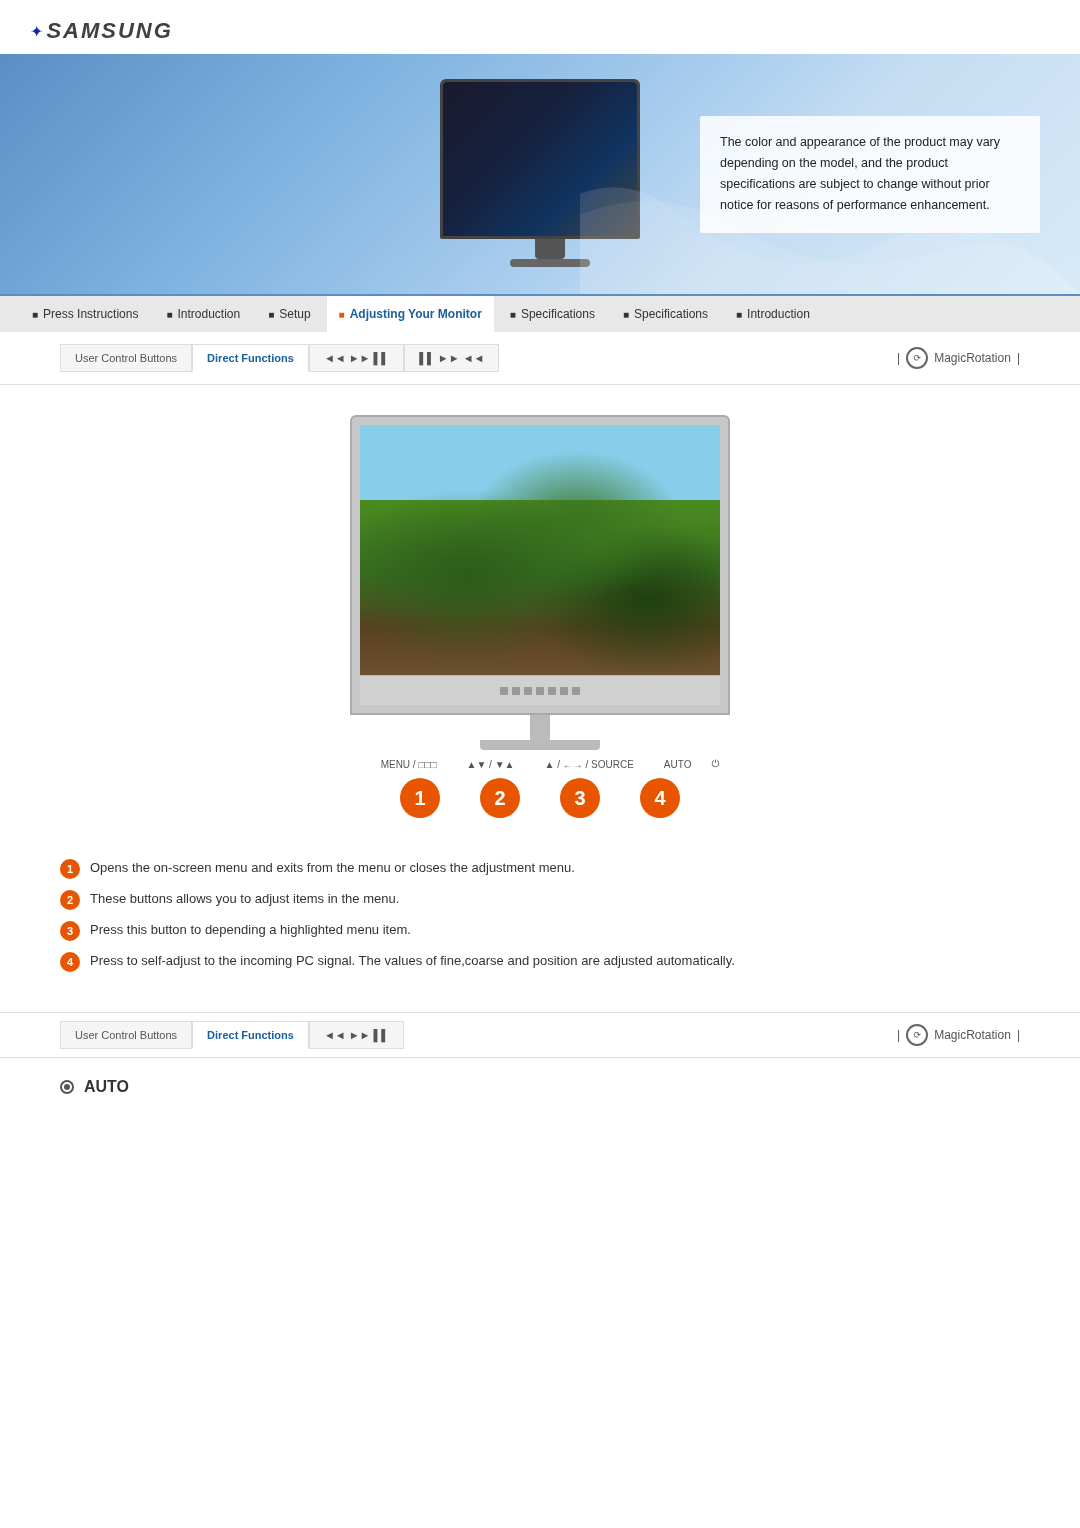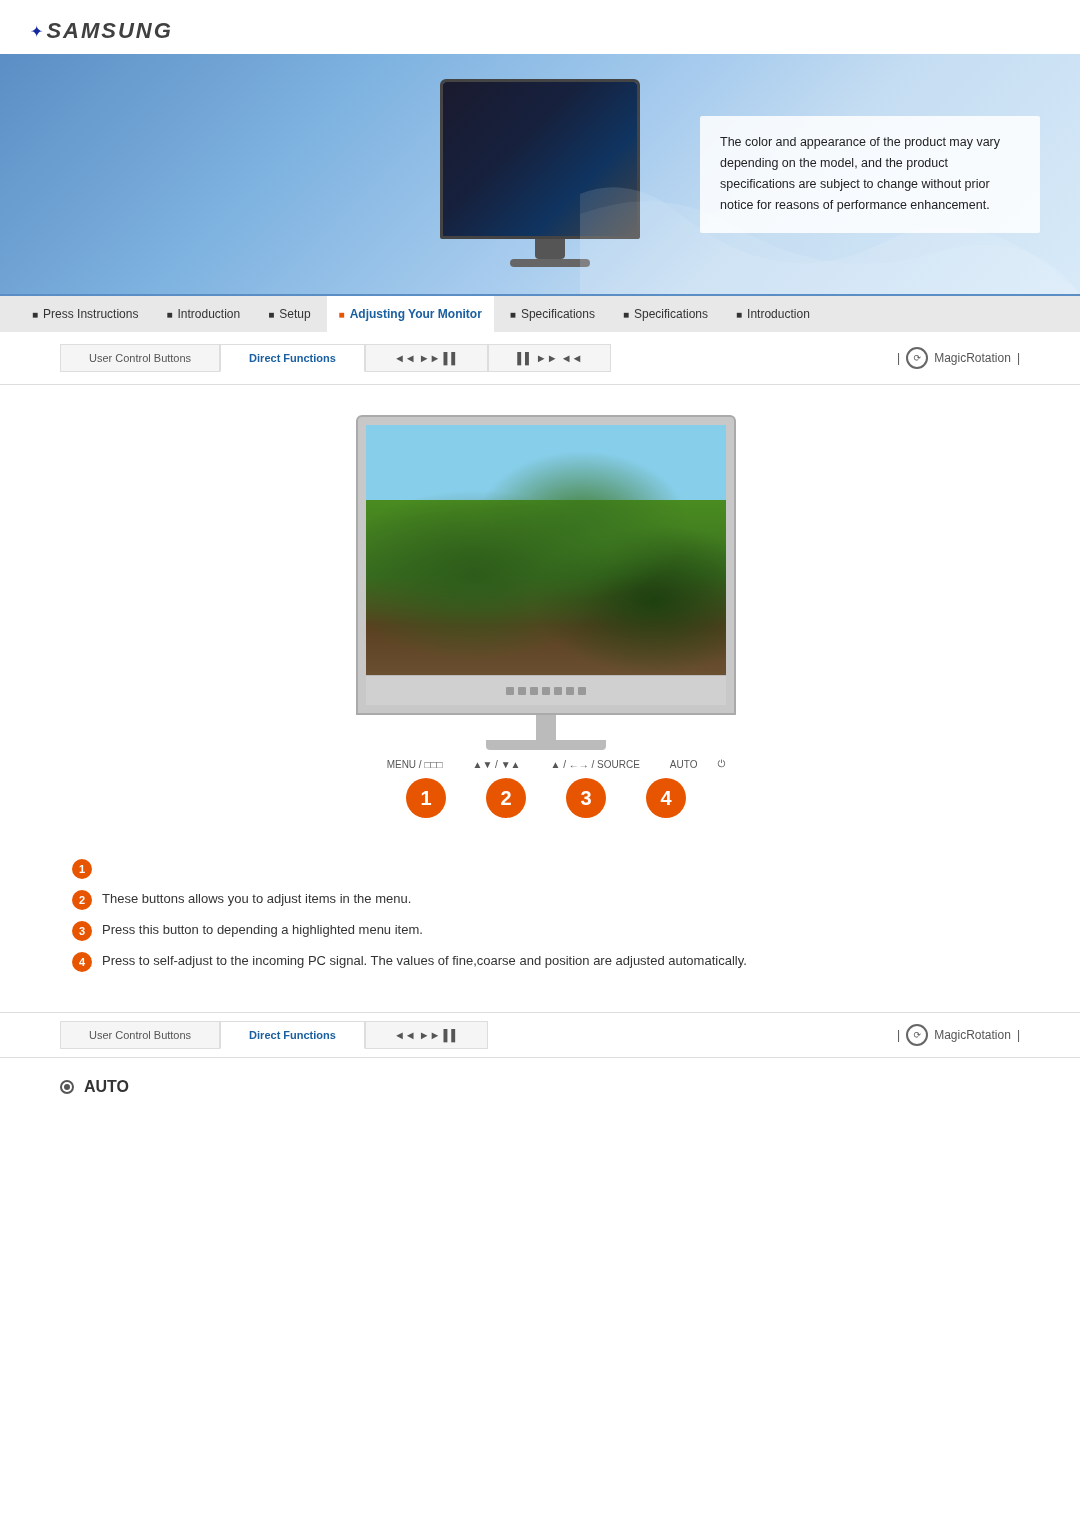--- a/index.html
+++ b/index.html
@@ -140,21 +140,21 @@
 
     
     .tab-strip {
       display: flex;
       align-items: center;
       padding: 12px 60px;
       border-bottom: 1px solid #ddd;
       gap: 0;
     }
     .tab-item {
-      padding: 6px 28px;
+      padding: 6px 14px;
       font-size: 12px;
       color: #555;
       cursor: pointer;
       border: 1px solid #ddd;
       background: #f5f5f5;
       white-space: nowrap;
     }
     .tab-item.active {
       background: #fff;
       font-weight: bold;
@@ -179,21 +179,20 @@
       border-radius: 50%;
       display: flex;
       align-items: center;
       justify-content: center;
       font-size: 10px;
     }
 
     
     .main-content {
       padding: 20px 60px;
-      margin-left: 12px;
     }
 
     
     .monitor-diagram {
       display: flex;
       justify-content: center;
       margin: 10px 0 20px 0;
     }
     .diag-monitor-outer {
       width: 380px;
@@ -490,20 +489,21 @@
         </div>
       </div>
     </div>
   </div>
 
   <div class="desc-list">
     <div class="desc-item">
       <div class="desc-num-badge">
         <span>1</span>
       </div>
+      <span class="desc-text">Opens the on-screen menu and exits from the menu or closes the adjustment menu.</span>
     </div>
     <div class="desc-item">
       <div class="desc-num-badge">
         <span>2</span>
       </div>
       <span class="desc-text">These buttons allows you to adjust items in the menu.</span>
     </div>
     <div class="desc-item">
       <div class="desc-num-badge">
         <span>3</span>

